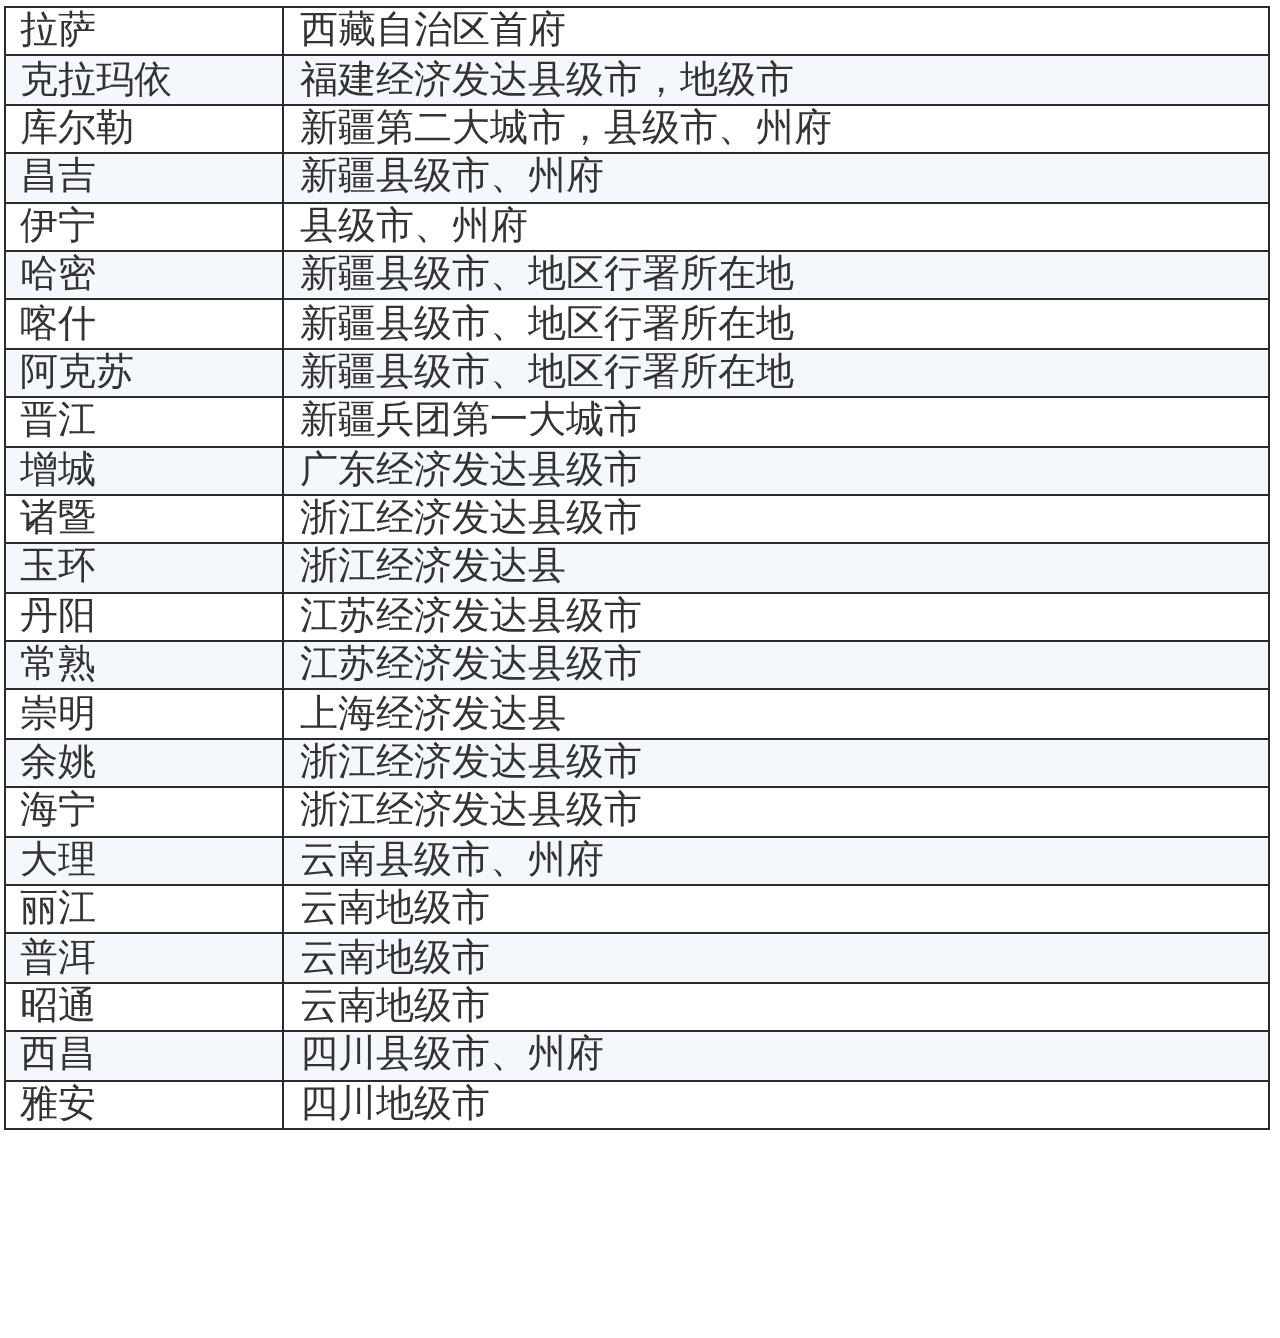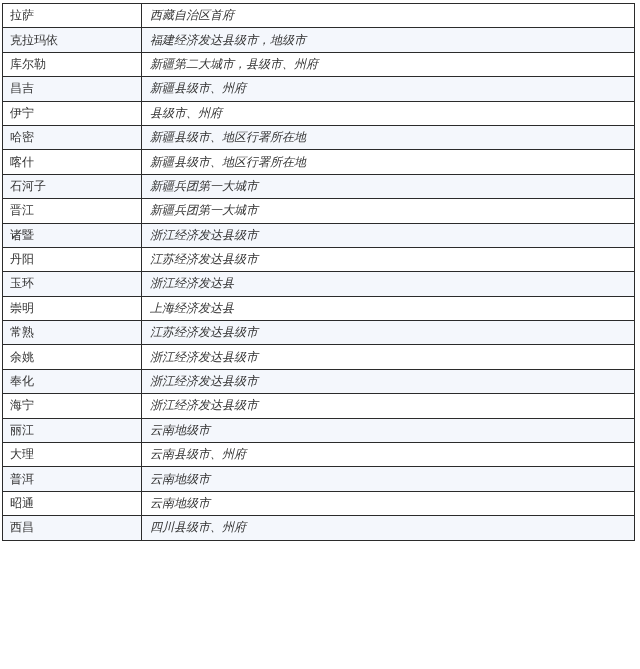--- a/index.html
+++ b/index.html
@@ -2,33 +2,33 @@
 <html><head>
 <meta charset="utf-8">
 <style>
   html, body { margin: 0; padding: 0; background: #ffffff; }
   body { width: 640px; height: 669px; overflow: hidden; position: relative; }
   table.city-table {
     position: absolute; left: 2px; top: 3px;
     width: 633px;
     border-collapse: collapse;
     font-family: "DejaVu Sans", "Liberation Sans", sans-serif;
-    font-size: 12px;
+    font-size: 19px;
     color: #333333;
   }
   table.city-table td {
     border: 1px solid #2b2b2b;
     height: 23.4px;
     padding: 0 0 0 7px;
     line-height: 23px;
     white-space: nowrap;
     vertical-align: middle;
   }
   table.city-table td.col-city { width: 131px; }
-  table.city-table td.col-desc { padding-left: 8px; font-style: italic; }
+  table.city-table td.col-desc { padding-left: 8px; }
   table.city-table tr:nth-child(even) td { background: #f4f7fc; }
   table.city-table tr:nth-child(odd) td { background: #ffffff; }
 </style>
 </head>
 <body>
 
 <table class="city-table">
   <tbody id="table-body">
       <tr>
         <td class="col-city">拉萨</td>
@@ -52,73 +52,77 @@
       </tr>
       <tr>
         <td class="col-city">哈密</td>
         <td class="col-desc">新疆县级市、地区行署所在地</td>
       </tr>
       <tr>
         <td class="col-city">喀什</td>
         <td class="col-desc">新疆县级市、地区行署所在地</td>
       </tr>
       <tr>
-        <td class="col-city">石河子</td>
-        <td class="col-desc">新疆兵团第一大城市</td>
+        <td class="col-city">阿克苏</td>
+        <td class="col-desc">新疆县级市、地区行署所在地</td>
       </tr>
       <tr>
         <td class="col-city">晋江</td>
         <td class="col-desc">新疆兵团第一大城市</td>
       </tr>
       <tr>
+        <td class="col-city">增城</td>
+        <td class="col-desc">广东经济发达县级市</td>
+      </tr>
+      <tr>
         <td class="col-city">诸暨</td>
         <td class="col-desc">浙江经济发达县级市</td>
+      </tr>
+      <tr>
+        <td class="col-city">玉环</td>
+        <td class="col-desc">浙江经济发达县</td>
       </tr>
       <tr>
         <td class="col-city">丹阳</td>
         <td class="col-desc">江苏经济发达县级市</td>
       </tr>
       <tr>
-        <td class="col-city">玉环</td>
-        <td class="col-desc">浙江经济发达县</td>
+        <td class="col-city">常熟</td>
+        <td class="col-desc">江苏经济发达县级市</td>
       </tr>
       <tr>
         <td class="col-city">崇明</td>
         <td class="col-desc">上海经济发达县</td>
       </tr>
       <tr>
-        <td class="col-city">常熟</td>
-        <td class="col-desc">江苏经济发达县级市</td>
-      </tr>
-      <tr>
         <td class="col-city">余姚</td>
-        <td class="col-desc">浙江经济发达县级市</td>
-      </tr>
-      <tr>
-        <td class="col-city">奉化</td>
         <td class="col-desc">浙江经济发达县级市</td>
       </tr>
       <tr>
         <td class="col-city">海宁</td>
         <td class="col-desc">浙江经济发达县级市</td>
       </tr>
       <tr>
+        <td class="col-city">大理</td>
+        <td class="col-desc">云南县级市、州府</td>
+      </tr>
+      <tr>
         <td class="col-city">丽江</td>
         <td class="col-desc">云南地级市</td>
-      </tr>
-      <tr>
-        <td class="col-city">大理</td>
-        <td class="col-desc">云南县级市、州府</td>
       </tr>
       <tr>
         <td class="col-city">普洱</td>
         <td class="col-desc">云南地级市</td>
       </tr>
       <tr>
         <td class="col-city">昭通</td>
         <td class="col-desc">云南地级市</td>
       </tr>
       <tr>
         <td class="col-city">西昌</td>
         <td class="col-desc">四川县级市、州府</td>
       </tr>
+      <tr>
+        <td class="col-city">雅安</td>
+        <td class="col-desc">四川地级市</td>
+      </tr>
     </tbody>
 </table>
 
 </body></html>

